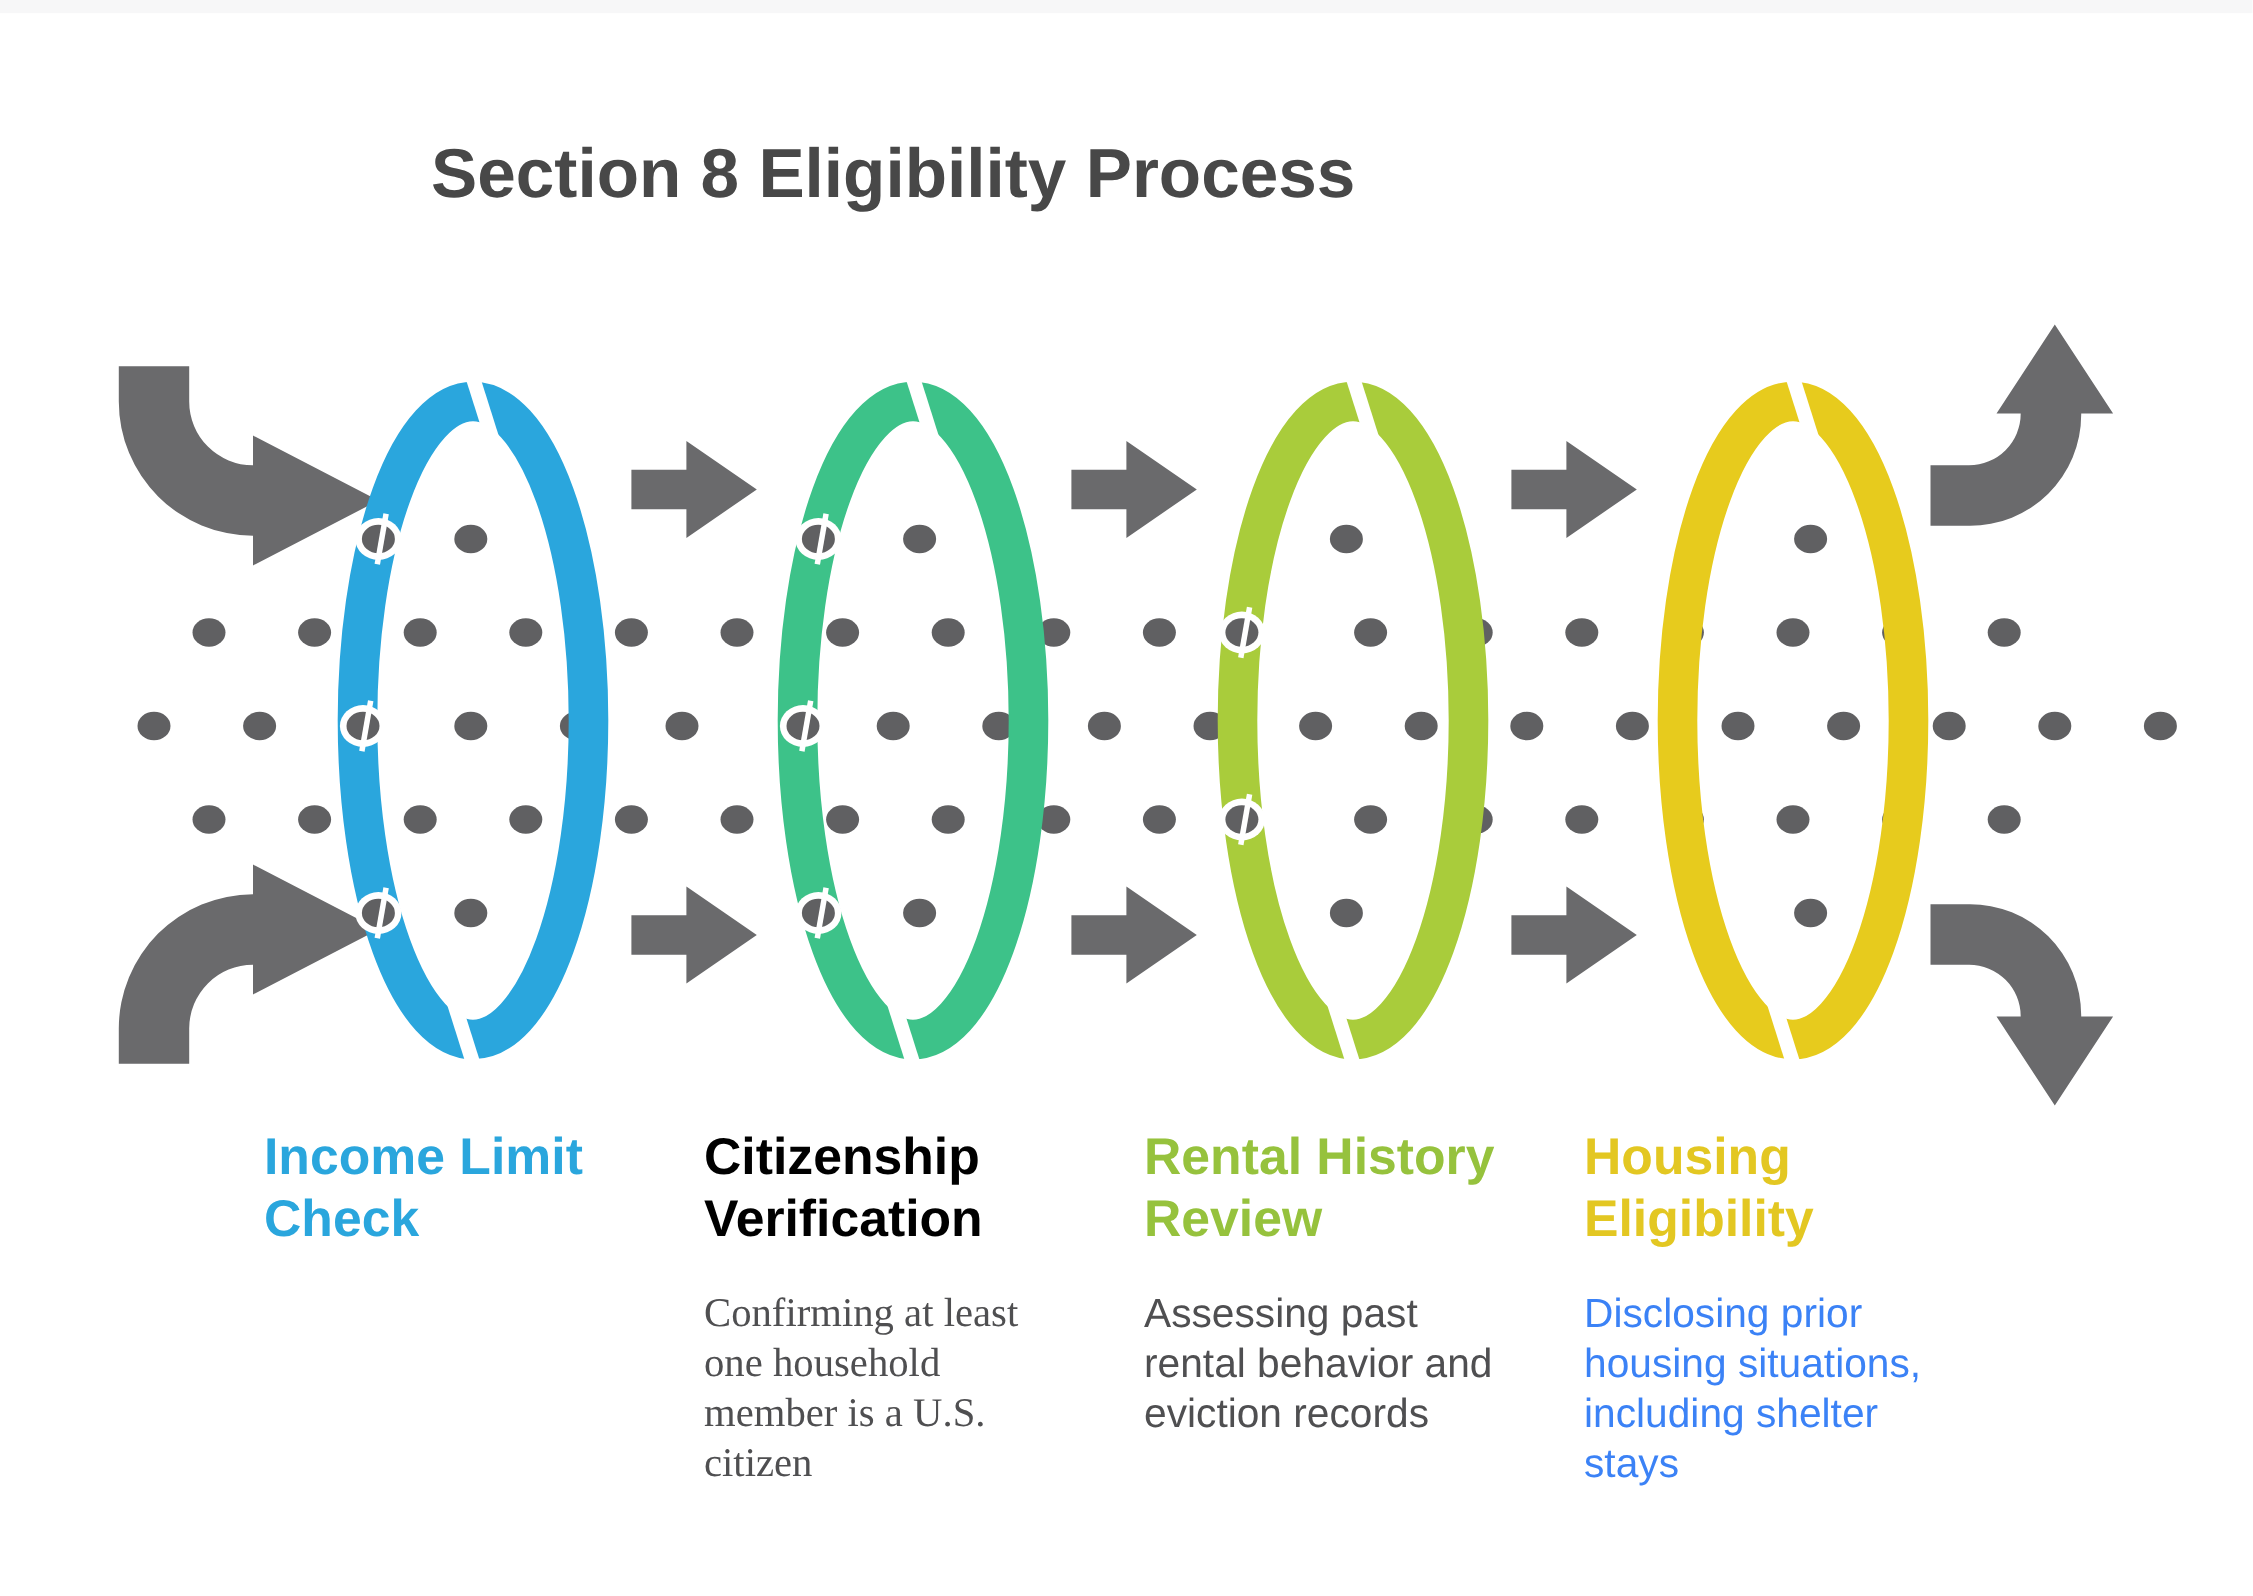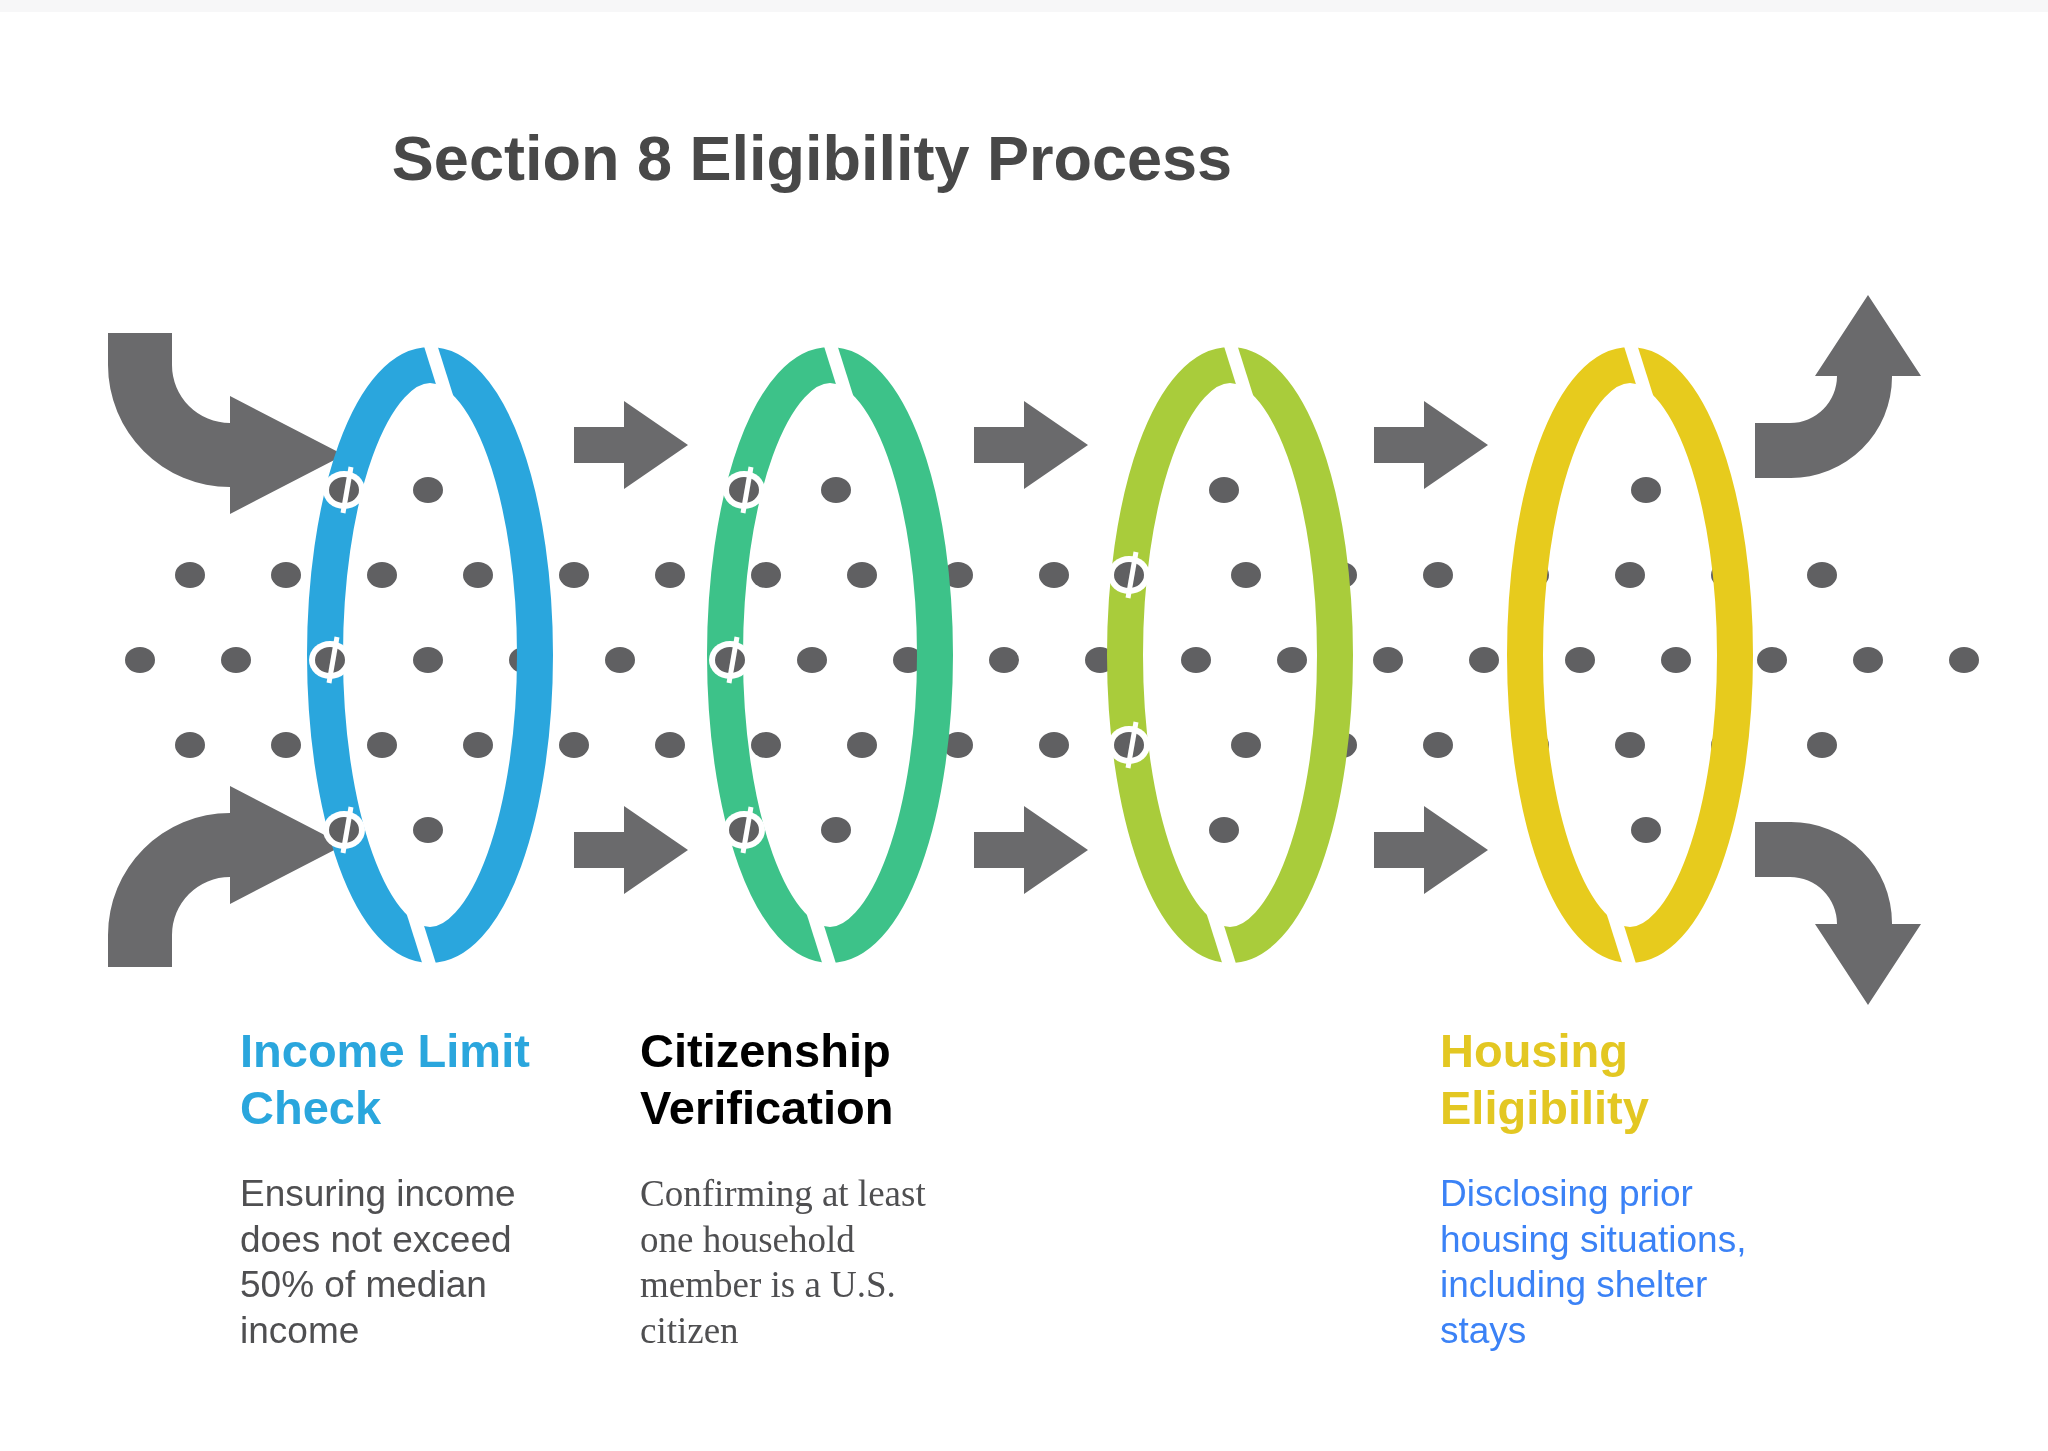--- a/index.html
+++ b/index.html
@@ -161,32 +161,35 @@
         <line x1="1136" y1="552" x2="1128" y2="598" stroke="#ffffff" stroke-width="5"></line>
         <ellipse cx="1129" cy="745" rx="21" ry="19" fill="#ffffff"></ellipse>
         <ellipse cx="1129" cy="745" rx="15" ry="13" fill="#606062"></ellipse>
         <line x1="1136" y1="722" x2="1128" y2="768" stroke="#ffffff" stroke-width="5"></line>
       </g>
   </svg>
 
   <div class="step" style="left:240px">
     <p class="step-heading" style="color: rgb(42, 166, 221);">Income Limit
 Check</p>
-    <p class="step-body" style="color: rgb(79, 79, 81);">Ensuring income
-does not exceed
-50% of median
-income</p>
   </div>
   <div class="step" style="left:640px">
     <p class="step-heading" style="color: #000000;">Citizenship
 Verification</p>
     <p class="step-body" style="color: rgb(79, 79, 81); font-family: Liberation Serif, serif;">Confirming at least
 one household
 member is a U.S.
 citizen</p>
+  </div>
+  <div class="step" style="left:1040px">
+    <p class="step-heading" style="color: rgb(150, 194, 61);">Rental History
+Review</p>
+    <p class="step-body" style="color: rgb(79, 79, 81);">Assessing past
+rental behavior and
+eviction records</p>
   </div>
   <div class="step" style="left:1440px">
     <p class="step-heading" style="color: rgb(227, 199, 34);">Housing
 Eligibility</p>
     <p class="step-body" style="color: #3b82f6;">Disclosing prior
 housing situations,
 including shelter
 stays</p>
   </div>
 

